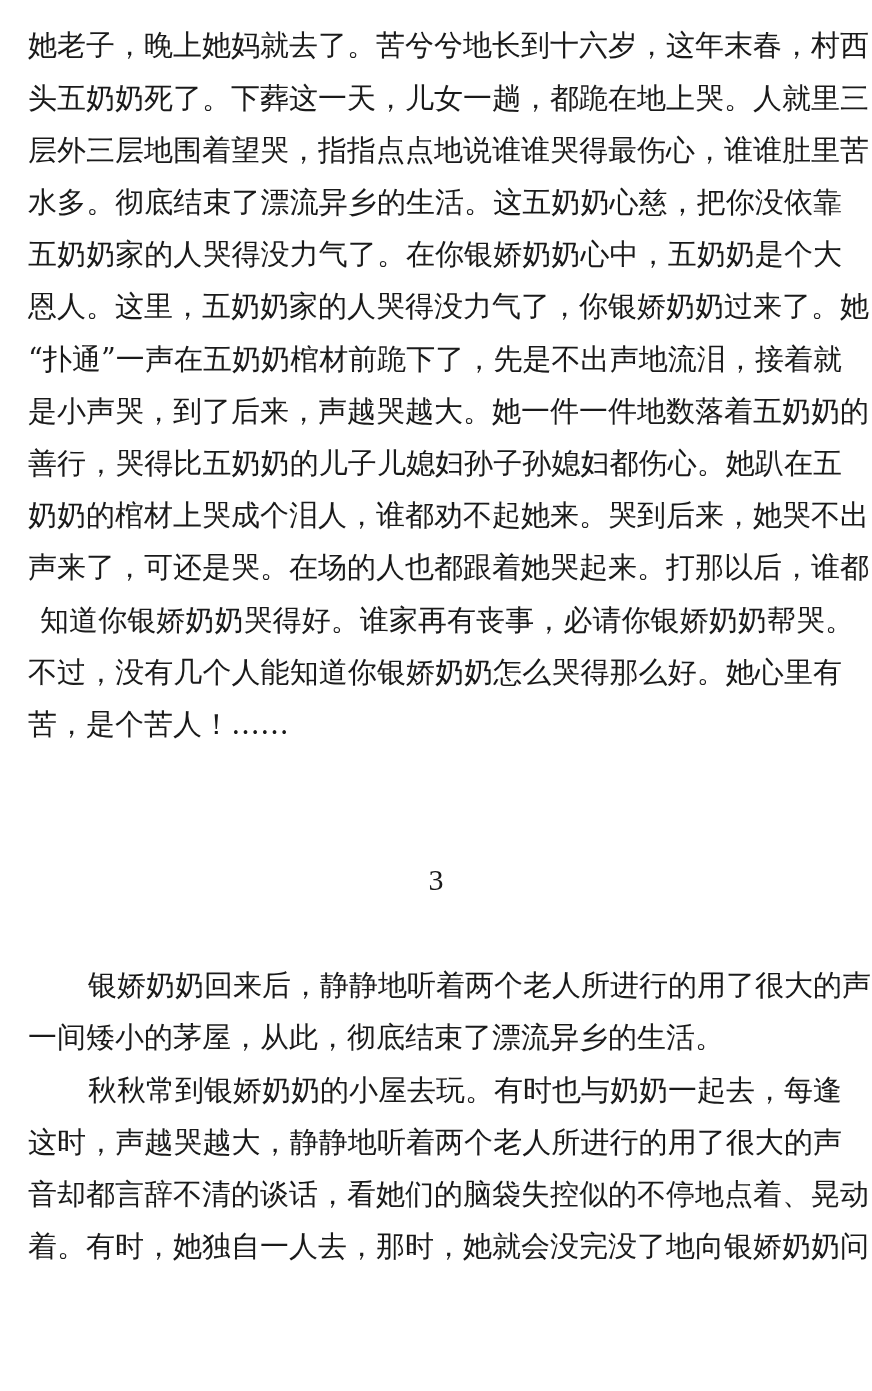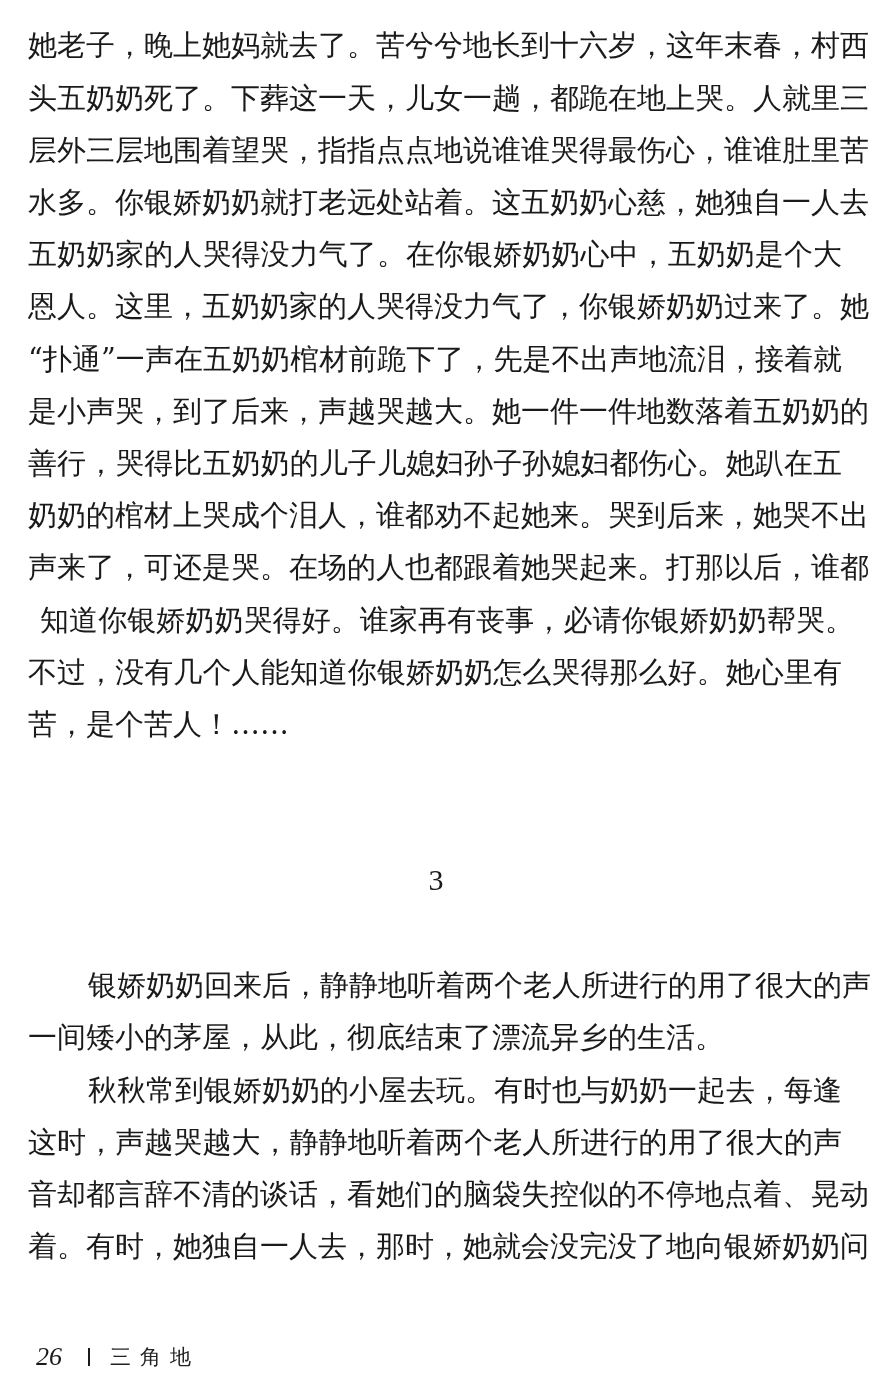--- a/index.html
+++ b/index.html
@@ -82,21 +82,21 @@
   </style>
 </head>
 <body>
 
 <div class="page">
 
   <div>
     <div class="line" style="top:14px;">她老子，晚上她妈就去了。苦兮兮地长到十六岁，这年末春，村西</div>
     <div class="line" style="top:67px;">头五奶奶死了。下葬这一天，儿女一趟，都跪在地上哭。人就里三</div>
     <div class="line" style="top:119px;">层外三层地围着望哭，指指点点地说谁谁哭得最伤心，谁谁肚里苦</div>
-    <div class="line" style="top:171px;">水多。你银娇奶奶就打老远处站着。这五奶奶心慈，她独自一人去</div>
+    <div class="line" style="top:171px;">水多。彻底结束了漂流异乡的生活。这五奶奶心慈，把你没依靠</div>
     <div class="line" style="top:223px;">五奶奶家的人哭得没力气了。在你银娇奶奶心中，五奶奶是个大</div>
     <div class="line" style="top:275px;">恩人。这里，五奶奶家的人哭得没力气了，你银娇奶奶过来了。她</div>
     <div class="line" style="top:328px;">“扑通”一声在五奶奶棺材前跪下了，先是不出声地流泪，接着就</div>
     <div class="line" style="top:380px;">是小声哭，到了后来，声越哭越大。她一件一件地数落着五奶奶的</div>
     <div class="line" style="top:432px;">善行，哭得比五奶奶的儿子儿媳妇孙子孙媳妇都伤心。她趴在五</div>
     <div class="line" style="top:484px;">奶奶的棺材上哭成个泪人，谁都劝不起她来。哭到后来，她哭不出</div>
     <div class="line" style="top:536px;">声来了，可还是哭。在场的人也都跟着她哭起来。打那以后，谁都</div>
     <div class="line" style="top:589px;margin-left:12px;">知道你银娇奶奶哭得好。谁家再有丧事，必请你银娇奶奶帮哭。</div>
     <div class="line" style="top:641px;">不过，没有几个人能知道你银娇奶奶怎么哭得那么好。她心里有</div>
     <div class="line last" style="top:693px;">苦，是个苦人！……</div>
@@ -109,19 +109,14 @@
     <div class="line last" style="top:1006px;">一间矮小的茅屋，从此，彻底结束了漂流异乡的生活。</div>
   </div>
 
   <div>
     <div class="line indent" style="top:1059px;">秋秋常到银娇奶奶的小屋去玩。有时也与奶奶一起去，每逢</div>
     <div class="line" style="top:1111px;">这时，声越哭越大，静静地听着两个老人所进行的用了很大的声</div>
     <div class="line" style="top:1163px;">音却都言辞不清的谈话，看她们的脑袋失控似的不停地点着、晃动</div>
     <div class="line" style="top:1215px;">着。有时，她独自一人去，那时，她就会没完没了地向银娇奶奶问</div>
   </div>
 
-  <div class="footer">
-    <span class="page-number">26</span>
-    <span class="footer-divider"></span>
-    <span class="book-title">三角地</span>
-  </div>
 
 </div>
 
 </body></html>

